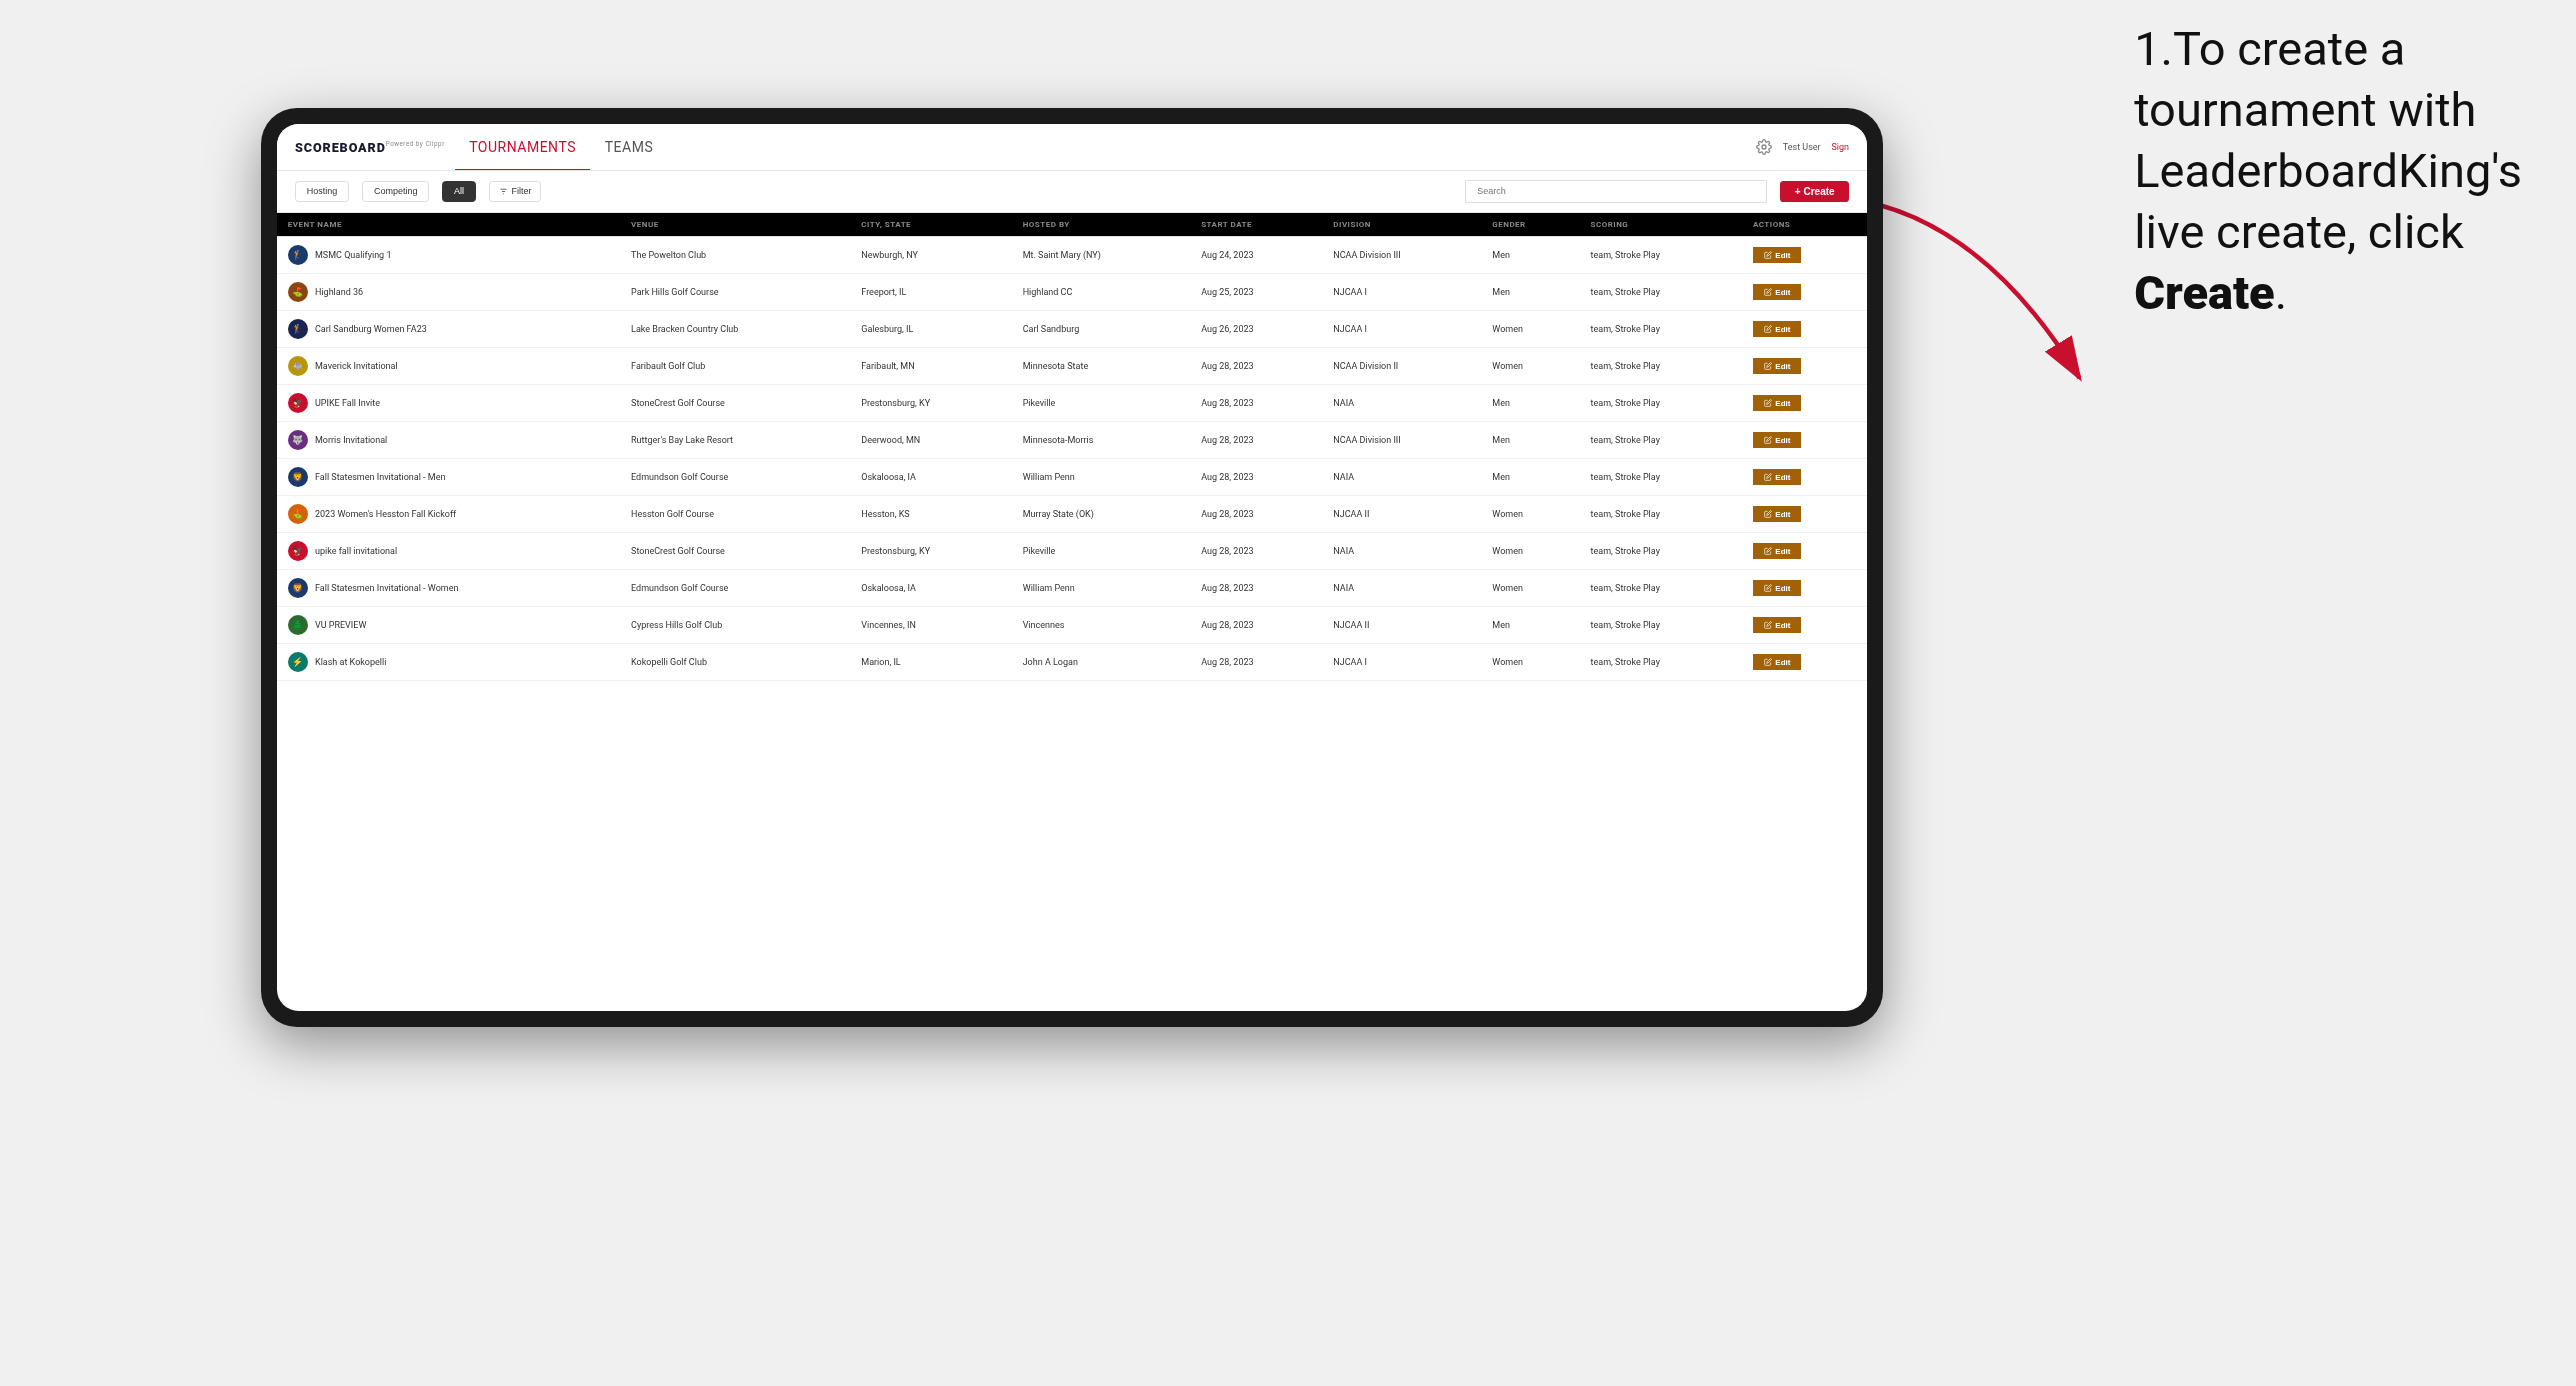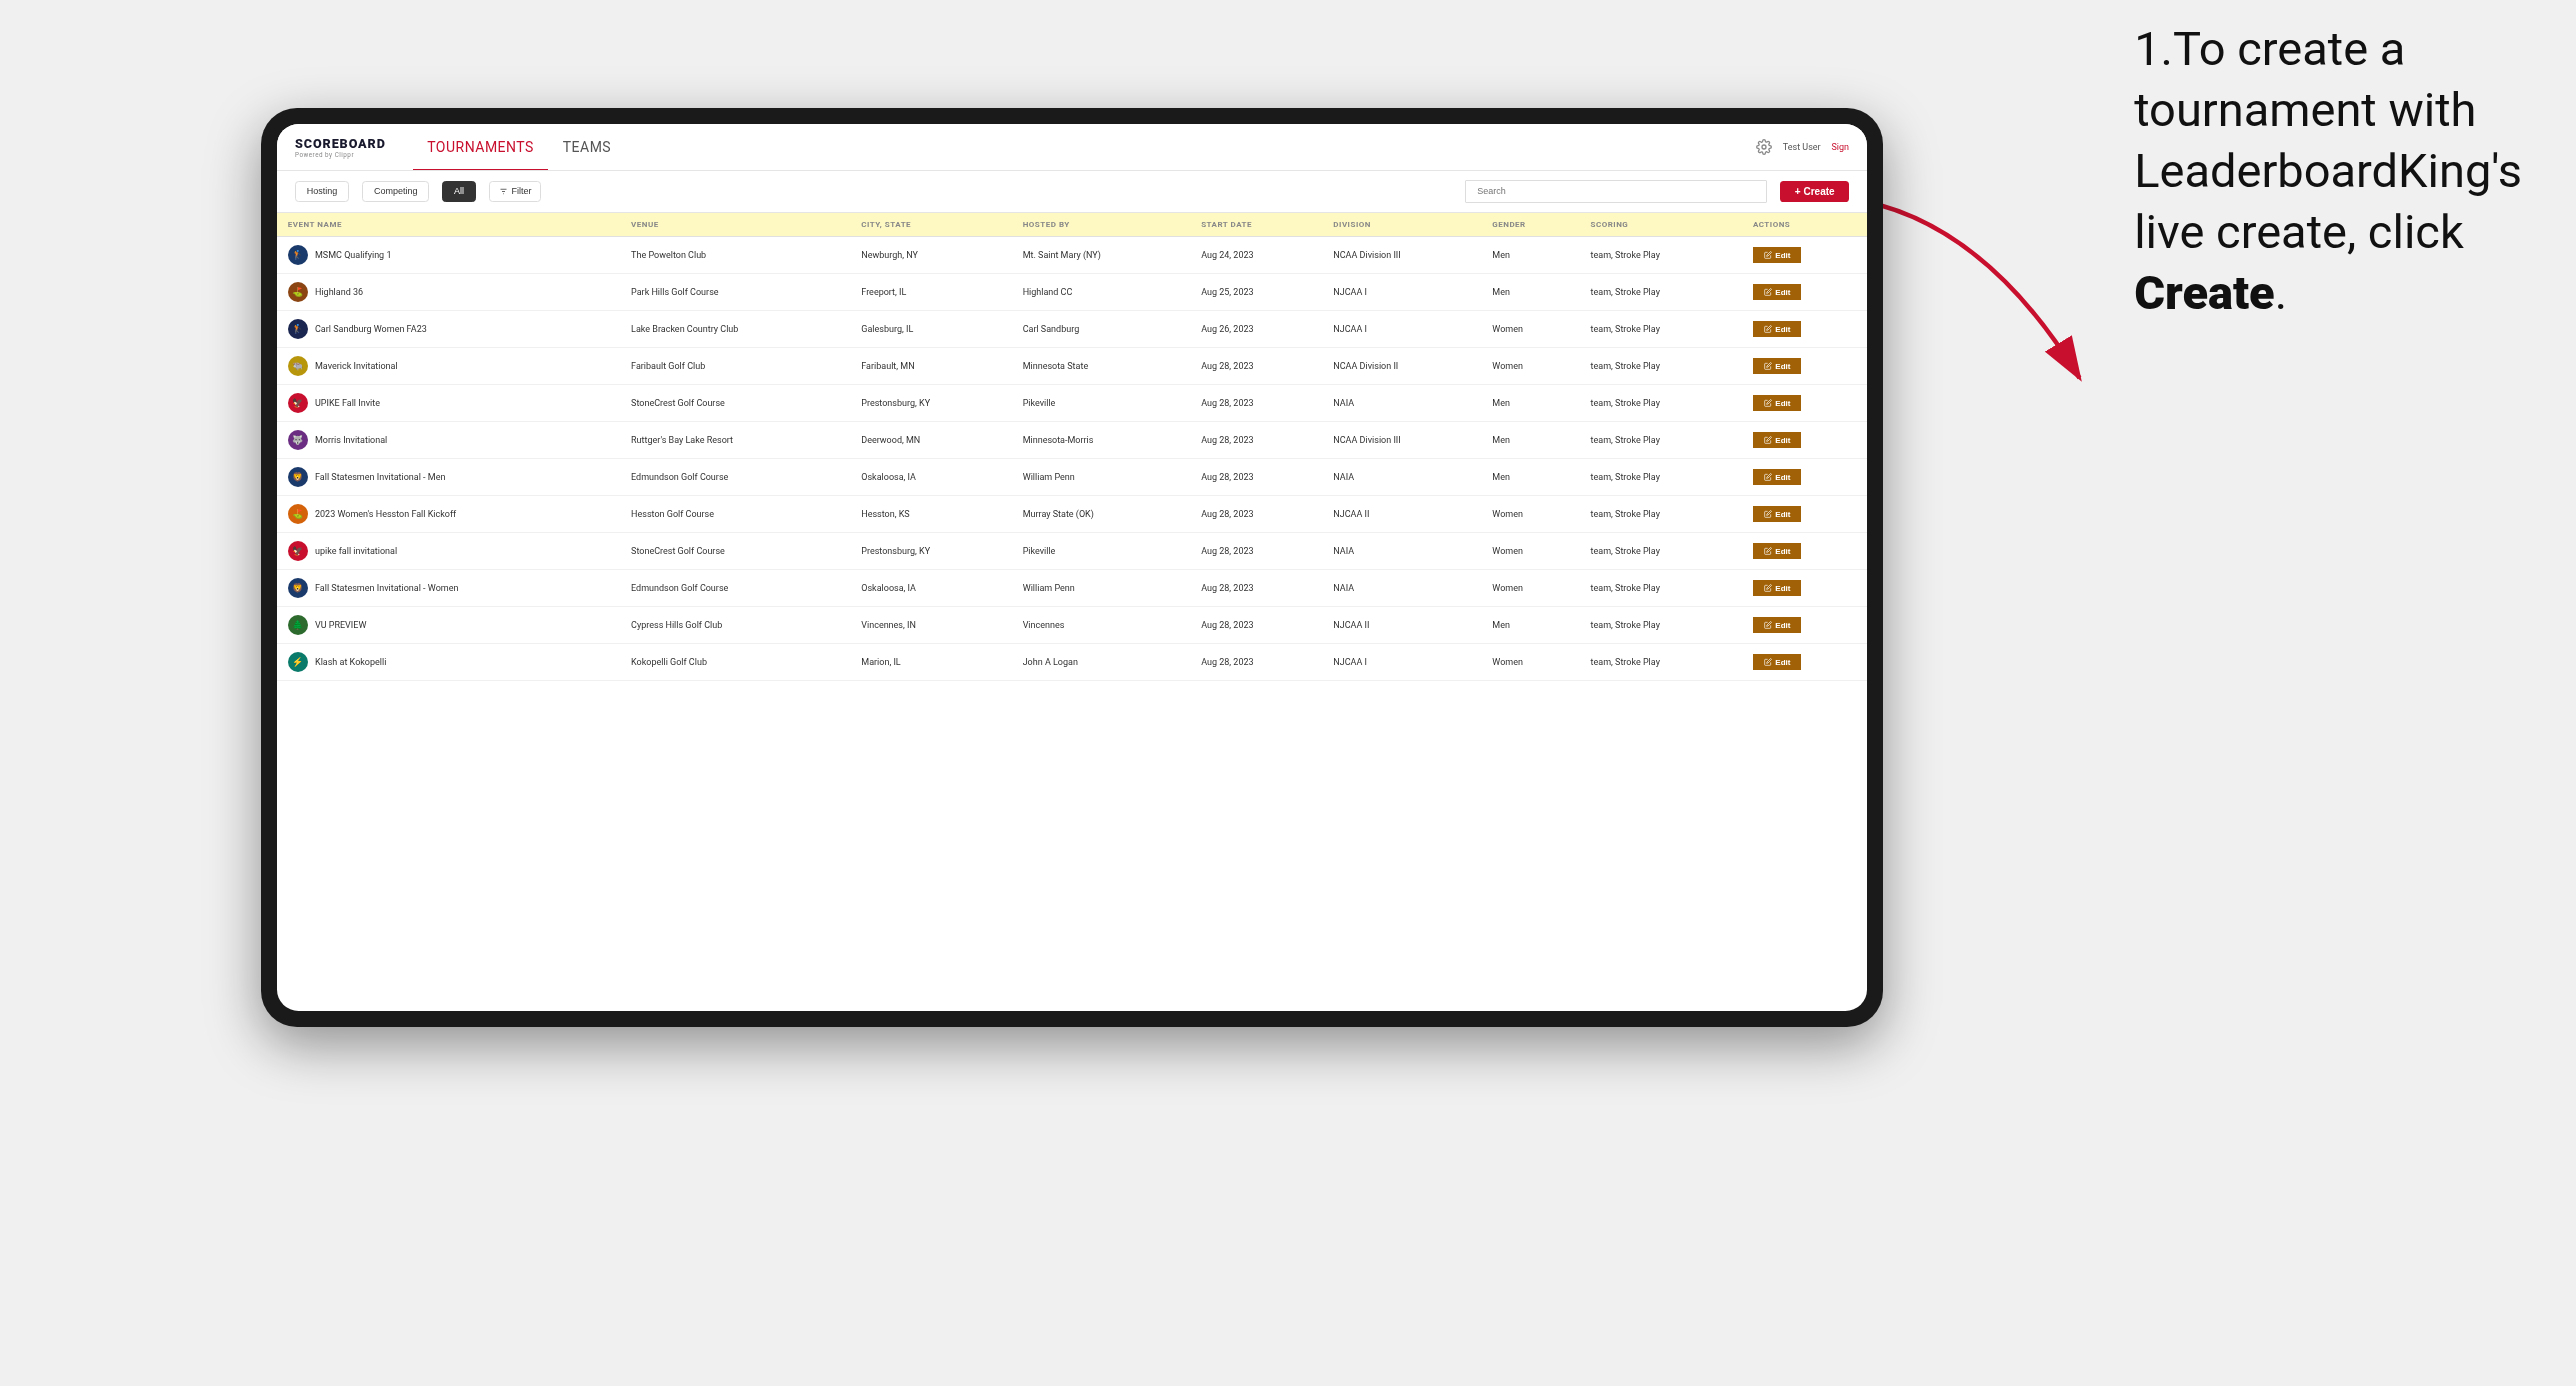--- a/index.html
+++ b/index.html
@@ -55,22 +55,22 @@
       display: flex;
       align-items: center;
       background: #fff;
       border-bottom: 0.9px solid #e5e5e5;
       padding: 0 18px;
       height: 47px;
       flex-shrink: 0;
     }
     .logo-area {
       display: flex;
-      flex-direction: column;
-      margin-right: 27px;
+      flex-direction: row;
+      margin-right: 10px;
     }
     .logo-text {
       font-size: 12.6px;
       font-weight: 900;
       color: #1a1a2e;
       letter-spacing: 0.9px;
     }
     .logo-sub {
       font-size: 6.3px;
       color: #888;
@@ -185,21 +185,21 @@
     
     .table-container {
       flex: 1;
       overflow-y: auto;
     }
     table {
       width: 100%;
       border-collapse: collapse;
     }
     thead tr {
-      background: #fef9c3;
+      background: #000000;
       border-bottom: 0.9px solid #e0e0e0;
     }
     thead th {
       text-align: left;
       padding: 7.2px 10.8px;
       font-size: 8px;
       font-weight: 700;
       color: #888;
       text-transform: uppercase;
       letter-spacing: 0.5px;

